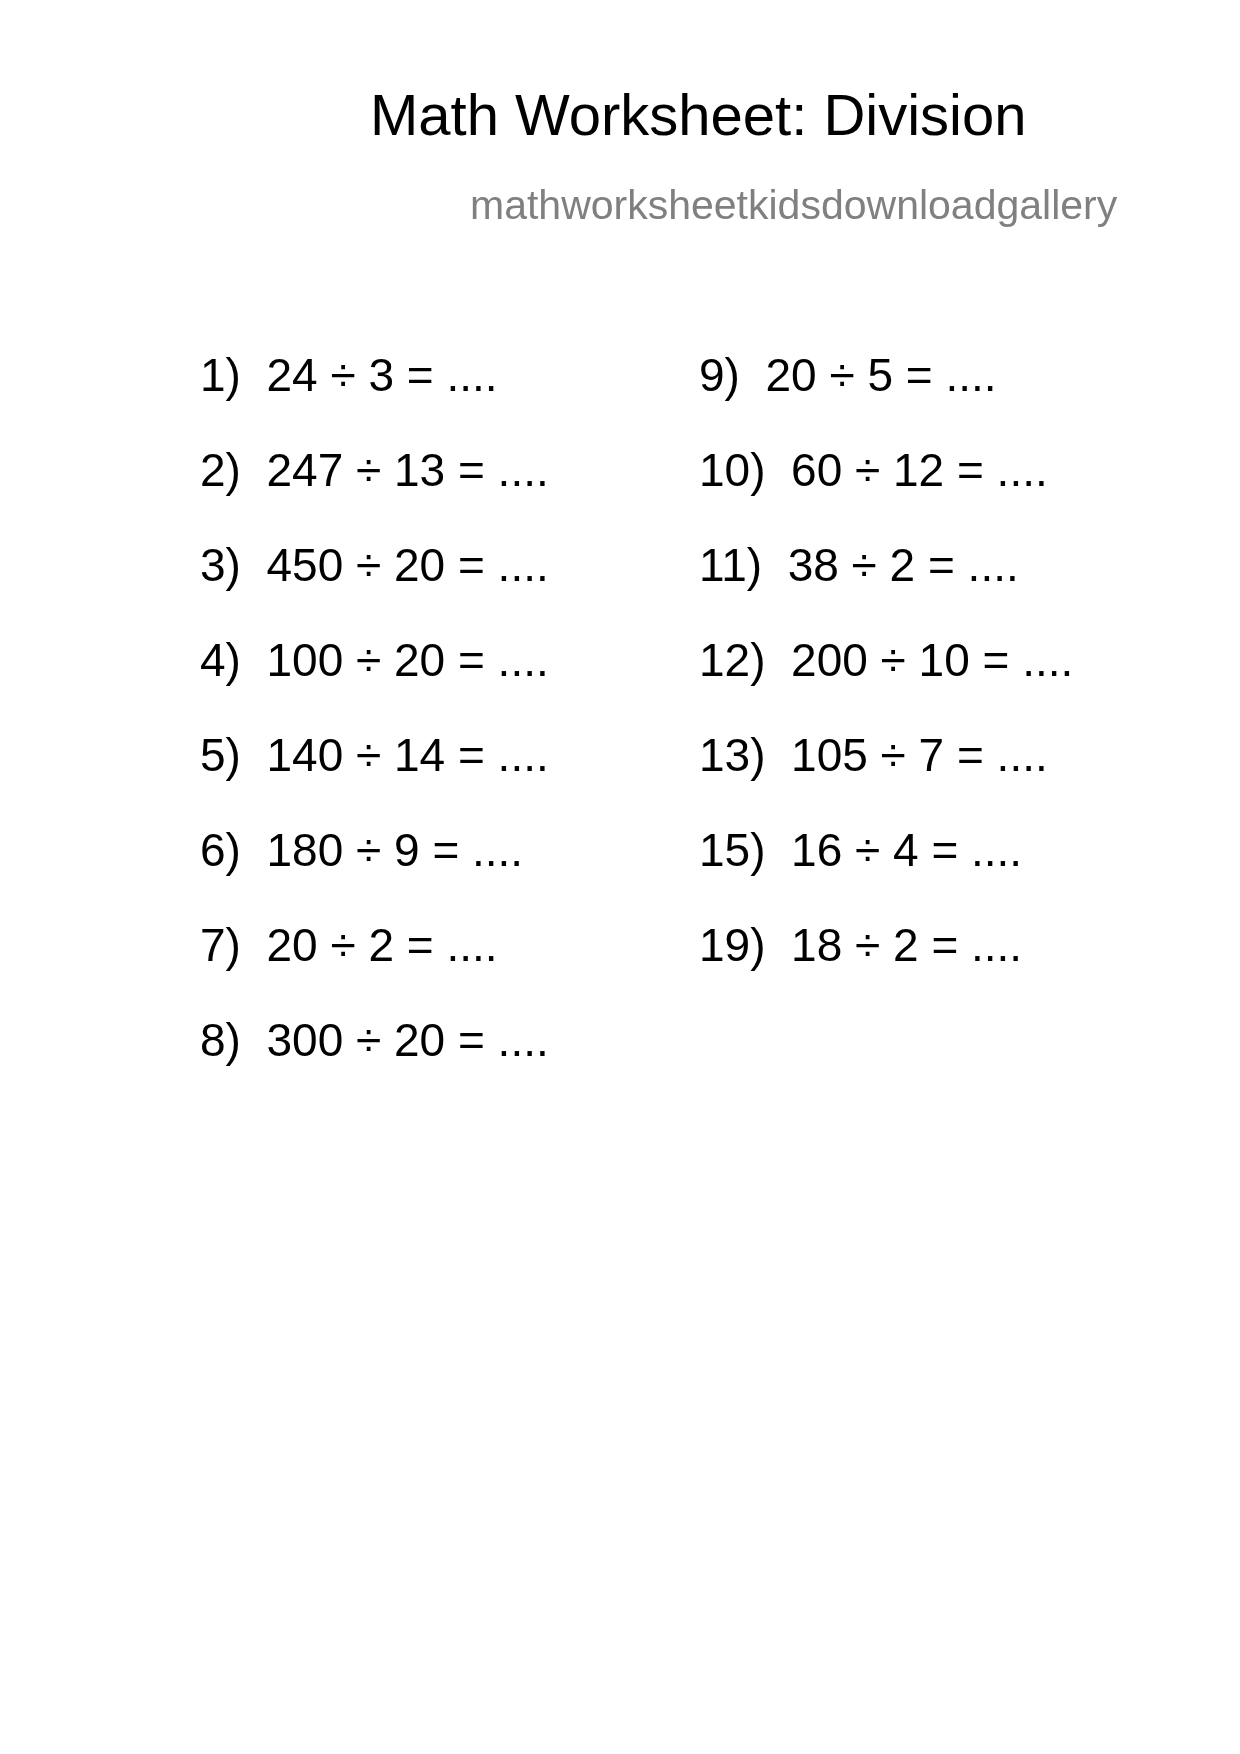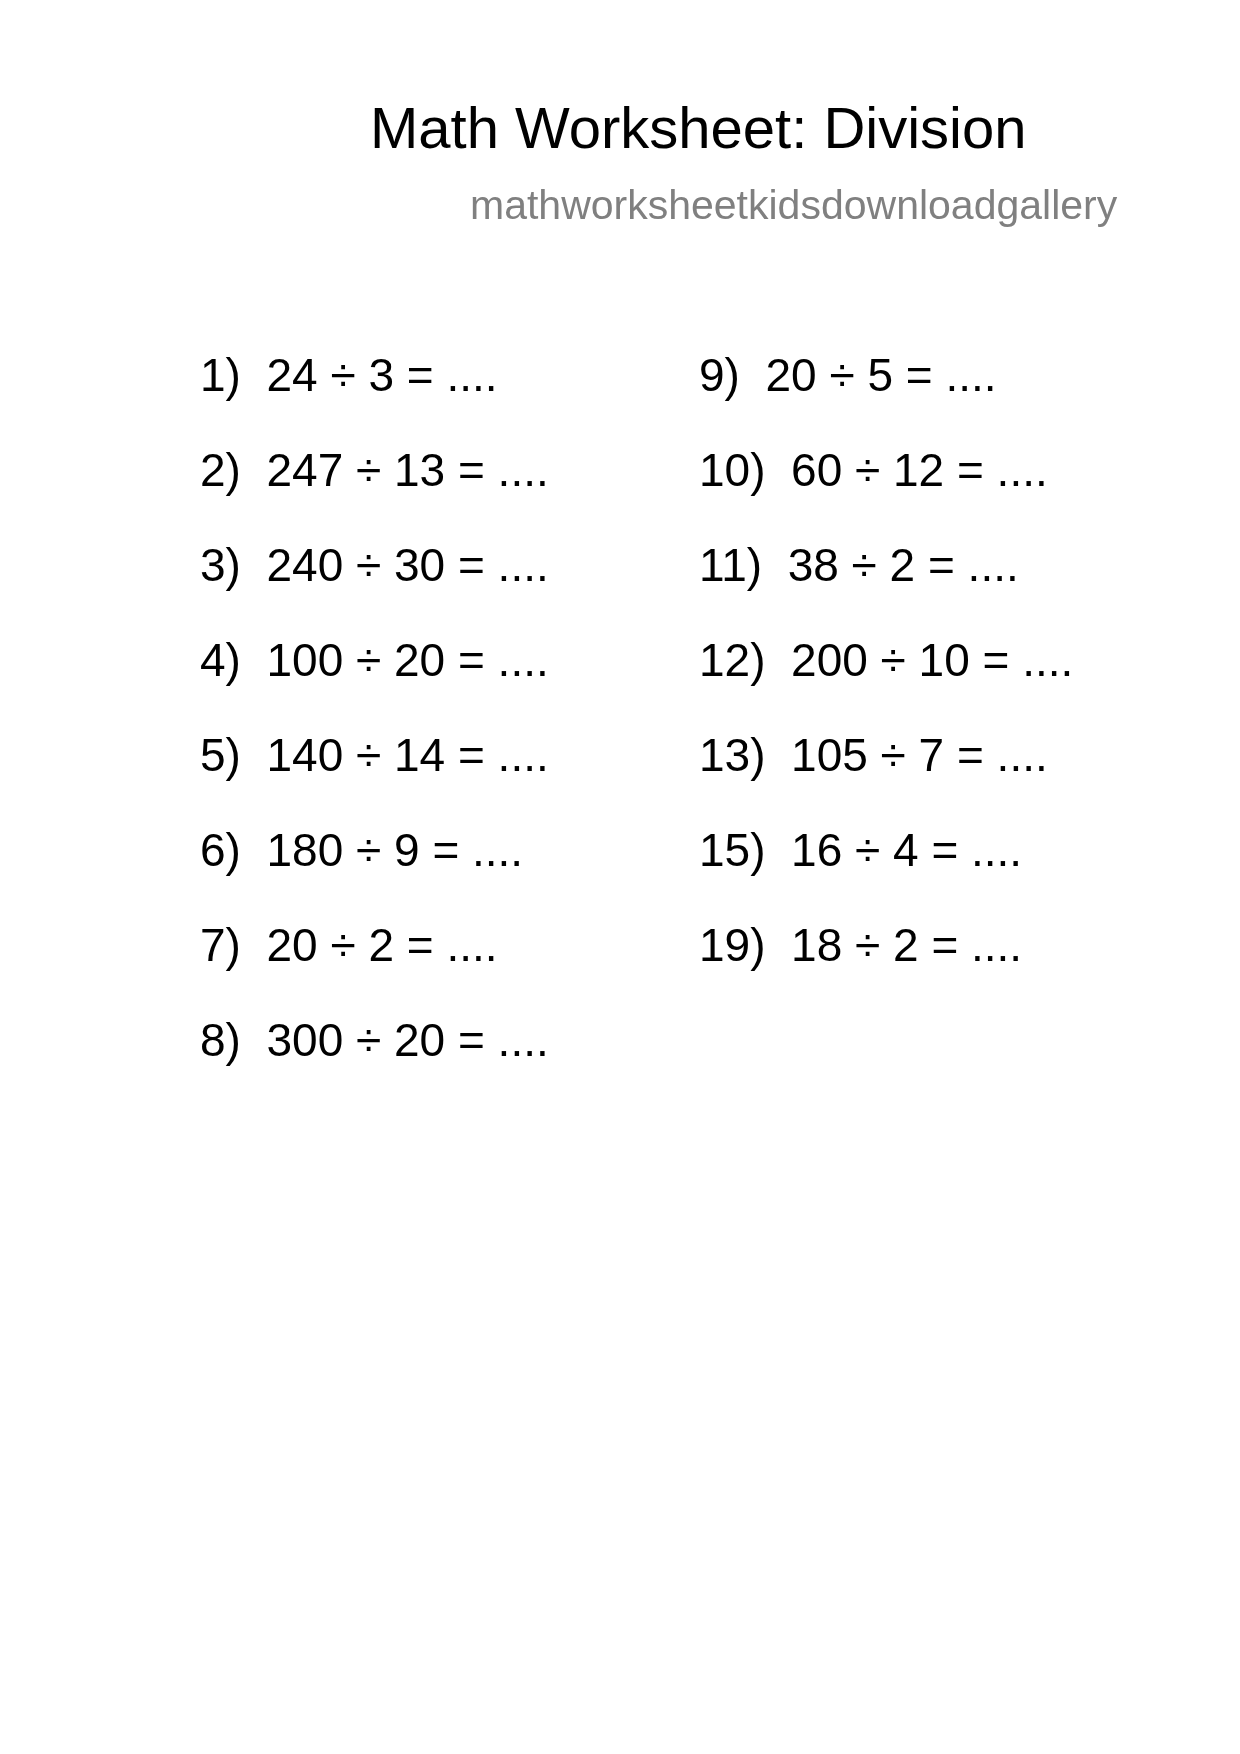--- a/index.html
+++ b/index.html
@@ -11,21 +11,21 @@
       width: 1240px;
       height: 1754px;
       position: relative;
       overflow: hidden;
       font-family: "Liberation Sans", sans-serif;
       color: #000000;
     }
     .title {
       position: absolute;
       left: 370px;
-      top: 93px;
+      top: 80px;
       font-size: 58px;
       line-height: 70px;
       white-space: nowrap;
       color: #000000;
     }
     .subtitle {
       position: absolute;
       left: 470px;
       top: 180px;
       font-size: 41px;
@@ -52,21 +52,21 @@
   </style>
 </head>
 <body>
 
 <div class="title">Math Worksheet: Division</div>
 <div class="subtitle">mathworksheetkidsdownloadgallery</div>
 
 <div class="column col-left">
   <div class="problem"><span class="num">1)  </span><span class="expr">24 ÷ 3 = ....</span></div>
   <div class="problem"><span class="num">2)  </span><span class="expr">247 ÷ 13 = ....</span></div>
-  <div class="problem"><span class="num">3)  </span><span class="expr">240 ÷ 30 = ....</span></div>
+  <div class="problem"><span class="num">3)  </span><span class="expr">450 ÷ 20 = ....</span></div>
   <div class="problem"><span class="num">4)  </span><span class="expr">100 ÷ 20 = ....</span></div>
   <div class="problem"><span class="num">5)  </span><span class="expr">140 ÷ 14 = ....</span></div>
   <div class="problem"><span class="num">6)  </span><span class="expr">180 ÷ 9 = ....</span></div>
   <div class="problem"><span class="num">7)  </span><span class="expr">20 ÷ 2 = ....</span></div>
   <div class="problem"><span class="num">8)  </span><span class="expr">300 ÷ 20 = ....</span></div>
 </div>
 
 <div class="column col-right">
   <div class="problem"><span class="num">9)  </span><span class="expr">20 ÷ 5 = ....</span></div>
   <div class="problem"><span class="num">10)  </span><span class="expr">60 ÷ 12 = ....</span></div>

